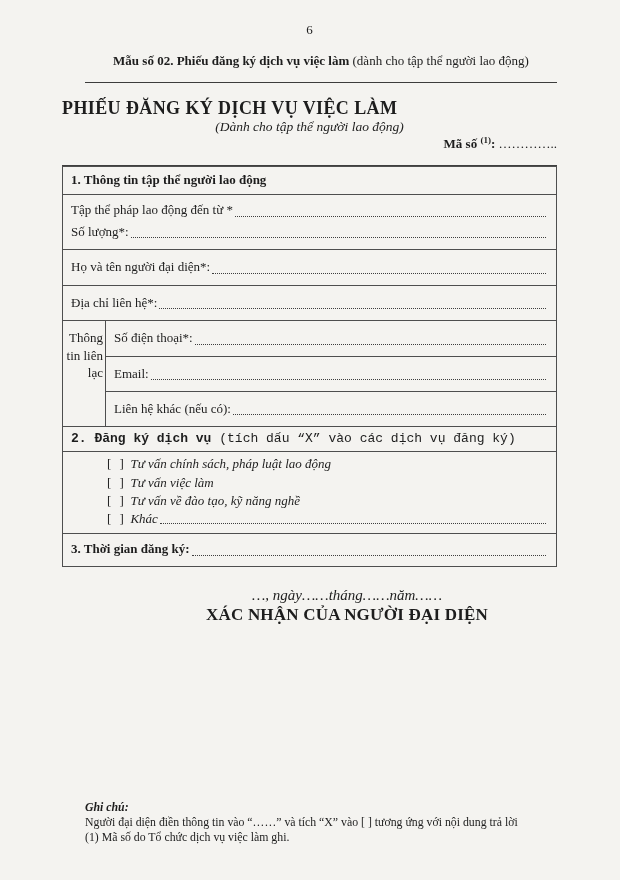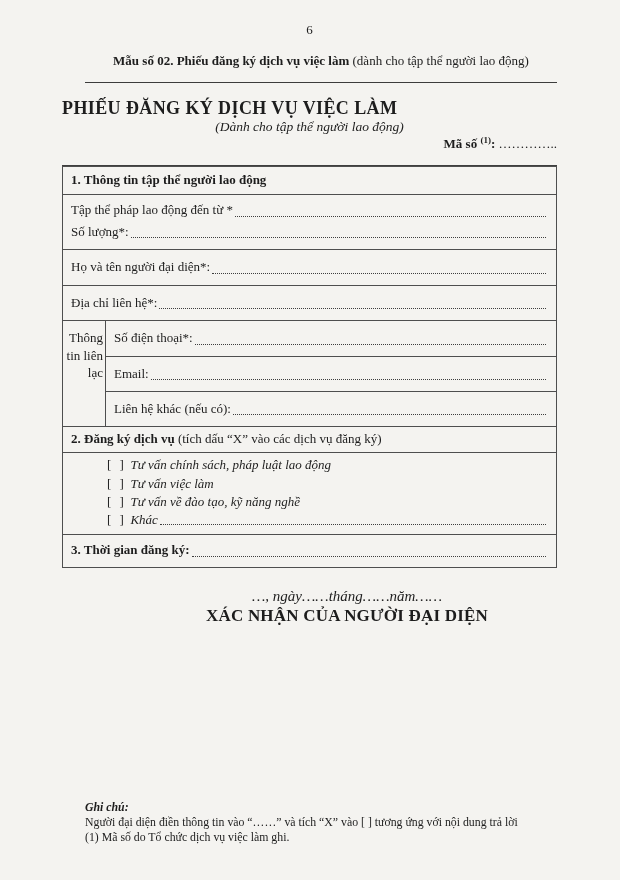--- a/index.html
+++ b/index.html
@@ -56,21 +56,21 @@
   .contact { display:grid; grid-template-columns:43px 1fr; }
   .contact-left {
     border-right:1.1px solid #4e4e4e;
     text-align:right;
     padding:8px 2px;
     line-height:1.35;
     font-family:Liberation Serif, serif;
   }
   .c-sub { padding:6px 8px 7px; border-bottom:1.1px solid #4e4e4e; }
   .c-sub:last-child { border-bottom:none; }
-  .row-h2 { padding:4px 8px 5px; }
+  .row-h2 { padding:4px 8px 5px;font-family:Liberation Mono, monospace; }
   .options { padding:3px 8px 5px 44px; }
   .option { display:flex; align-items:flex-end; line-height:1.4; font-style:italic; }
   .option .cb {
     font-style:normal;
     letter-spacing:2.5px;
     margin-right:4px;
     white-space:pre;
   }
   .row-s3 { padding:4px 8px 6px; }
   .row-s3 .lab { font-weight:bold; }

